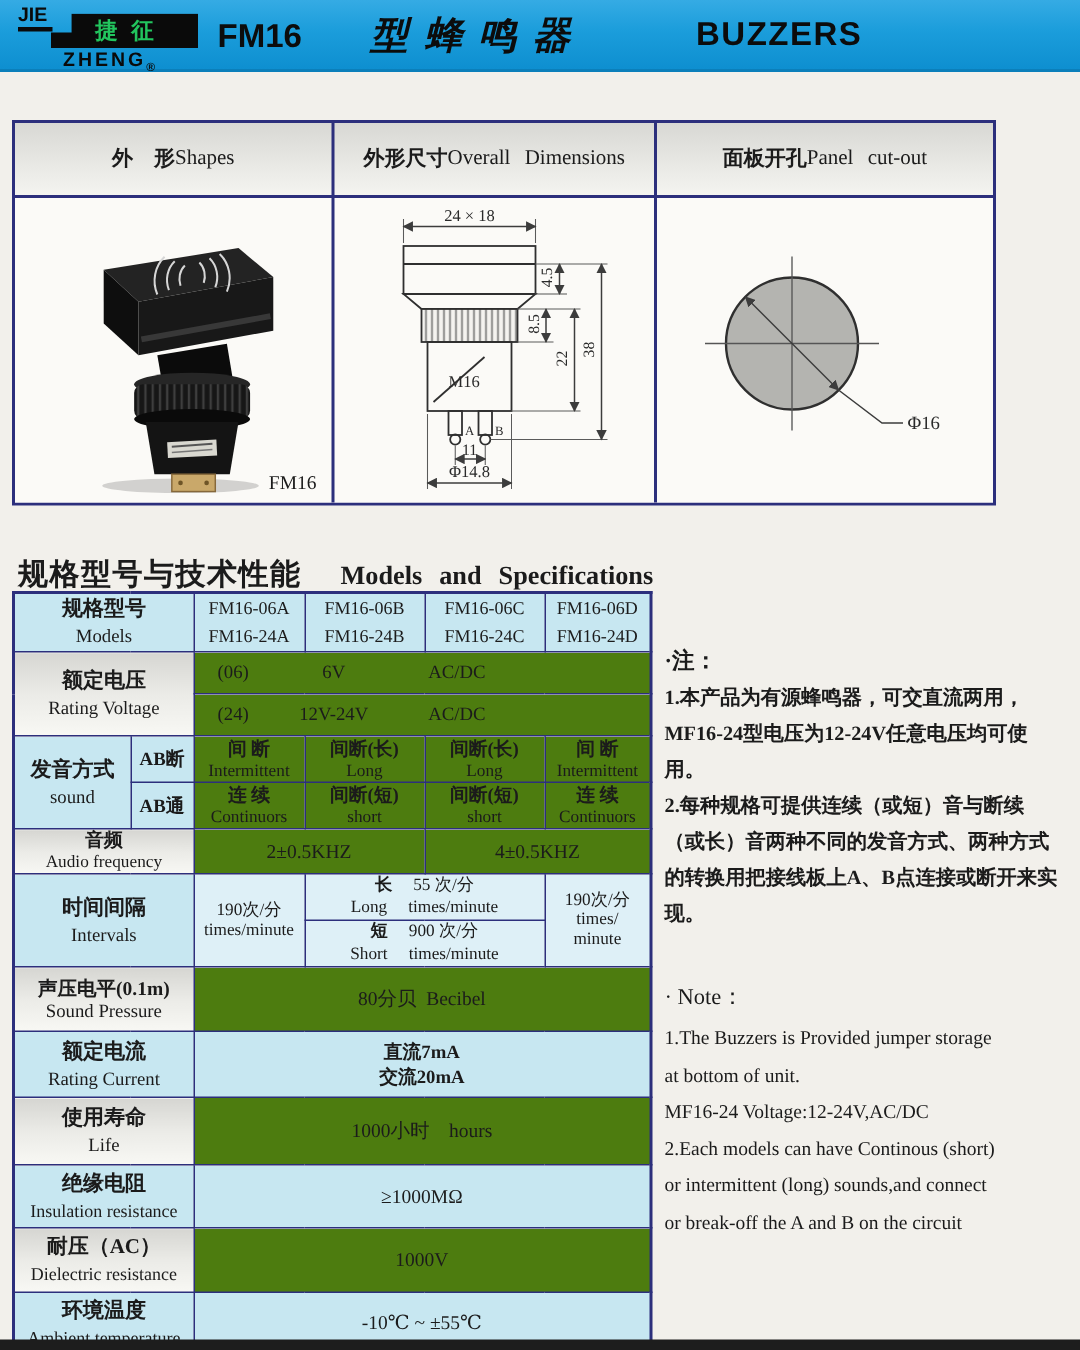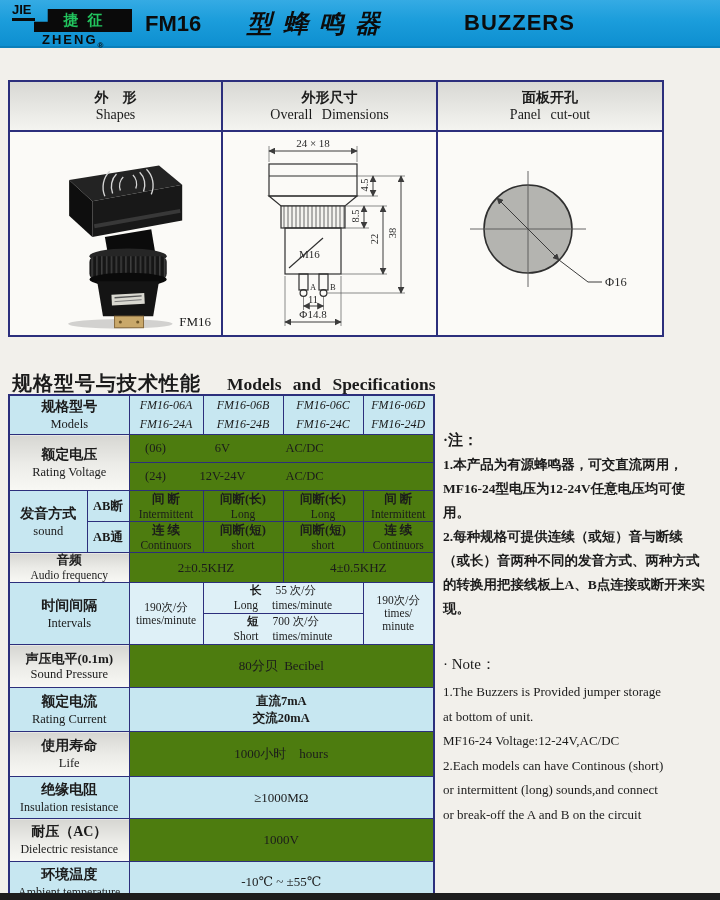--- a/index.html
+++ b/index.html
@@ -27,21 +27,21 @@
             font-weight:bold; font-style:italic; font-size:25px; letter-spacing:11px; color:#0c0c0c; }
   .hdr-en { position:absolute; left:464px; top:10px; font-family:"Liberation Sans",sans-serif;
             font-weight:bold; font-size:22px; letter-spacing:1px; color:#0c0c0c; }
 
   
   .overview { position:absolute; left:8px; top:80px; width:656px; height:257px;
               border:2px solid #2c2f7c; background:#fbfaf7; }
   .ov-header { display:grid; grid-template-columns:211px 215px auto; height:50px;
                background:linear-gradient(180deg,#d8d8d4 0%, #e9e9e5 60%, #f4f4f0 100%);
                border-bottom:2px solid #2c2f7c; }
-  .ov-hcell { display:flex; flex-direction:column; align-items:center; justify-content:center; }
+  .ov-hcell { display:flex; align-items:center; justify-content:center; }
   .ov-hcell + .ov-hcell { border-left:2px solid #2c2f7c; }
   .ov-cn { font-size:14px; font-weight:bold; }
   .ov-en { font-size:14px; word-spacing:6px; }
   .ov-body { display:grid; grid-template-columns:211px 215px auto; height:203px; }
   .ov-cell { position:relative; background:#fbfaf7; display:flex; align-items:center; justify-content:center; }
   .ov-cell + .ov-cell { border-left:2px solid #2c2f7c; }
   .photo-label { position:absolute; right:10px; bottom:5px; font-size:13px; }
 
   svg text { font-family:"Liberation Serif","DejaVu Serif",serif; fill:#2a2a2a; }
   .dimline { stroke:#3c3c3c; stroke-width:1; fill:none; }
@@ -61,21 +61,21 @@
   .blue  { background:#c7e7f1; }
   .lblue { background:#def0f7; }
   .white { background:#4d7c0f; }
   .glab  { background:linear-gradient(180deg,#d6d6d2 0%, #ececе8 50%, #f8f8f4 100%);
            background:linear-gradient(180deg,#d6d6d2 0%, #ececc e8 50%, #f8f8f4 100%); }
   .glab  { background:linear-gradient(180deg,#d6d6d2 0%, #ebebe7 50%, #f8f8f4 100%); }
   .cn  { font-size:14px; font-weight:bold; line-height:1.35; }
   .en  { font-size:12.5px; line-height:1.2; }
   .cn-s{ font-size:12.5px; font-weight:bold; line-height:1.25; }
   .en-s{ font-size:11.5px; line-height:1.15; }
-  .mod { font-size:12px; line-height:1.6;font-style:italic; }
+  .mod { font-size:12px; line-height:1.6; }
   .val { font-size:13px; }
   .vflex { display:flex; align-items:center; }
   .v-a { width:52px; text-align:center; font-size:12.5px; }
   .v-b { width:82px; font-size:12.5px; }
   .v-c { margin-left:22px; font-size:12.5px; }
   .ivrow { display:flex; justify-content:center; gap:14px; font-size:11.5px; line-height:1.3; }
   .ivrow .b { font-weight:bold; }
 
   
   .notes-cn { position:absolute; left:443px; top:431px; width:274px; white-space:nowrap; }
@@ -369,21 +369,21 @@
         <td rowspan="2" class="lblue">
           <div class="en-s">190次/分</div>
           <div class="en-s">times/</div>
           <div class="en-s">minute</div>
         </td>
       </tr>
       <tr style="height:29px">
         <td colspan="2" class="lblue">
           <div class="ivrow">
               <span class="b">短</span>
-              <span>700 次/分</span>
+              <span>900 次/分</span>
             </div>
           <div class="ivrow">
               <span>Short</span>
               <span>times/minute</span>
             </div>
         </td>
       </tr>
 
       <tr style="height:43px">
         <td colspan="2" class="glab">

